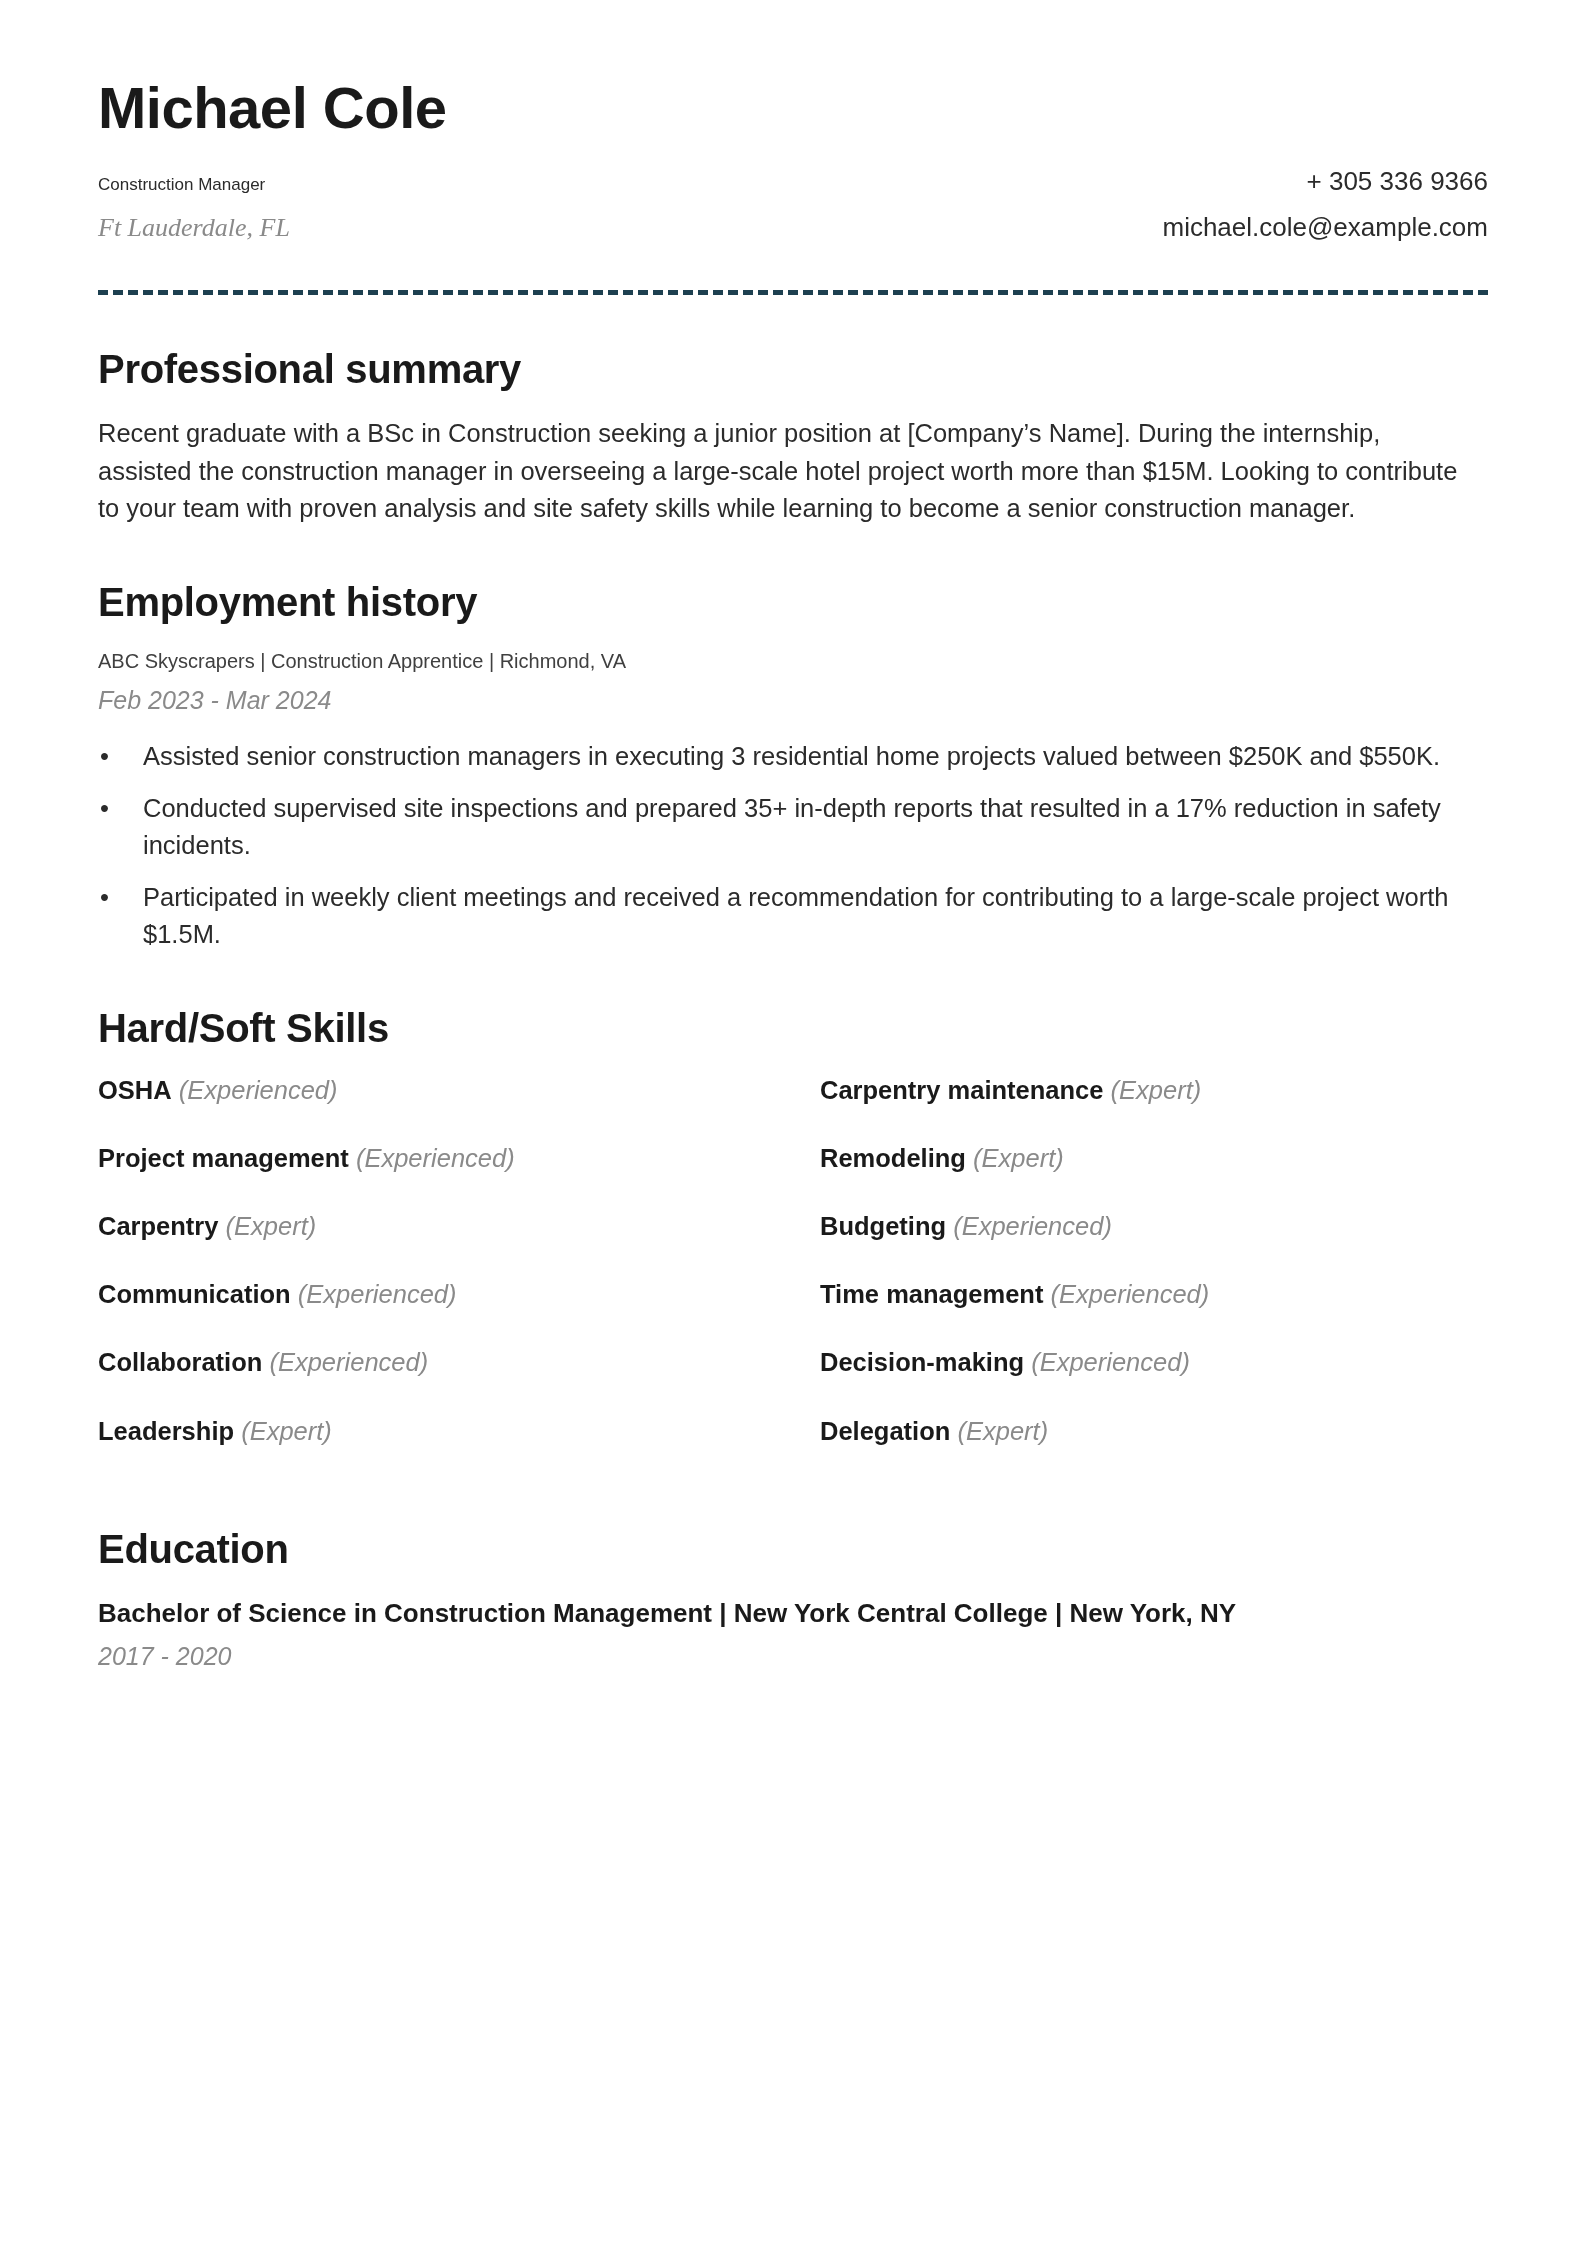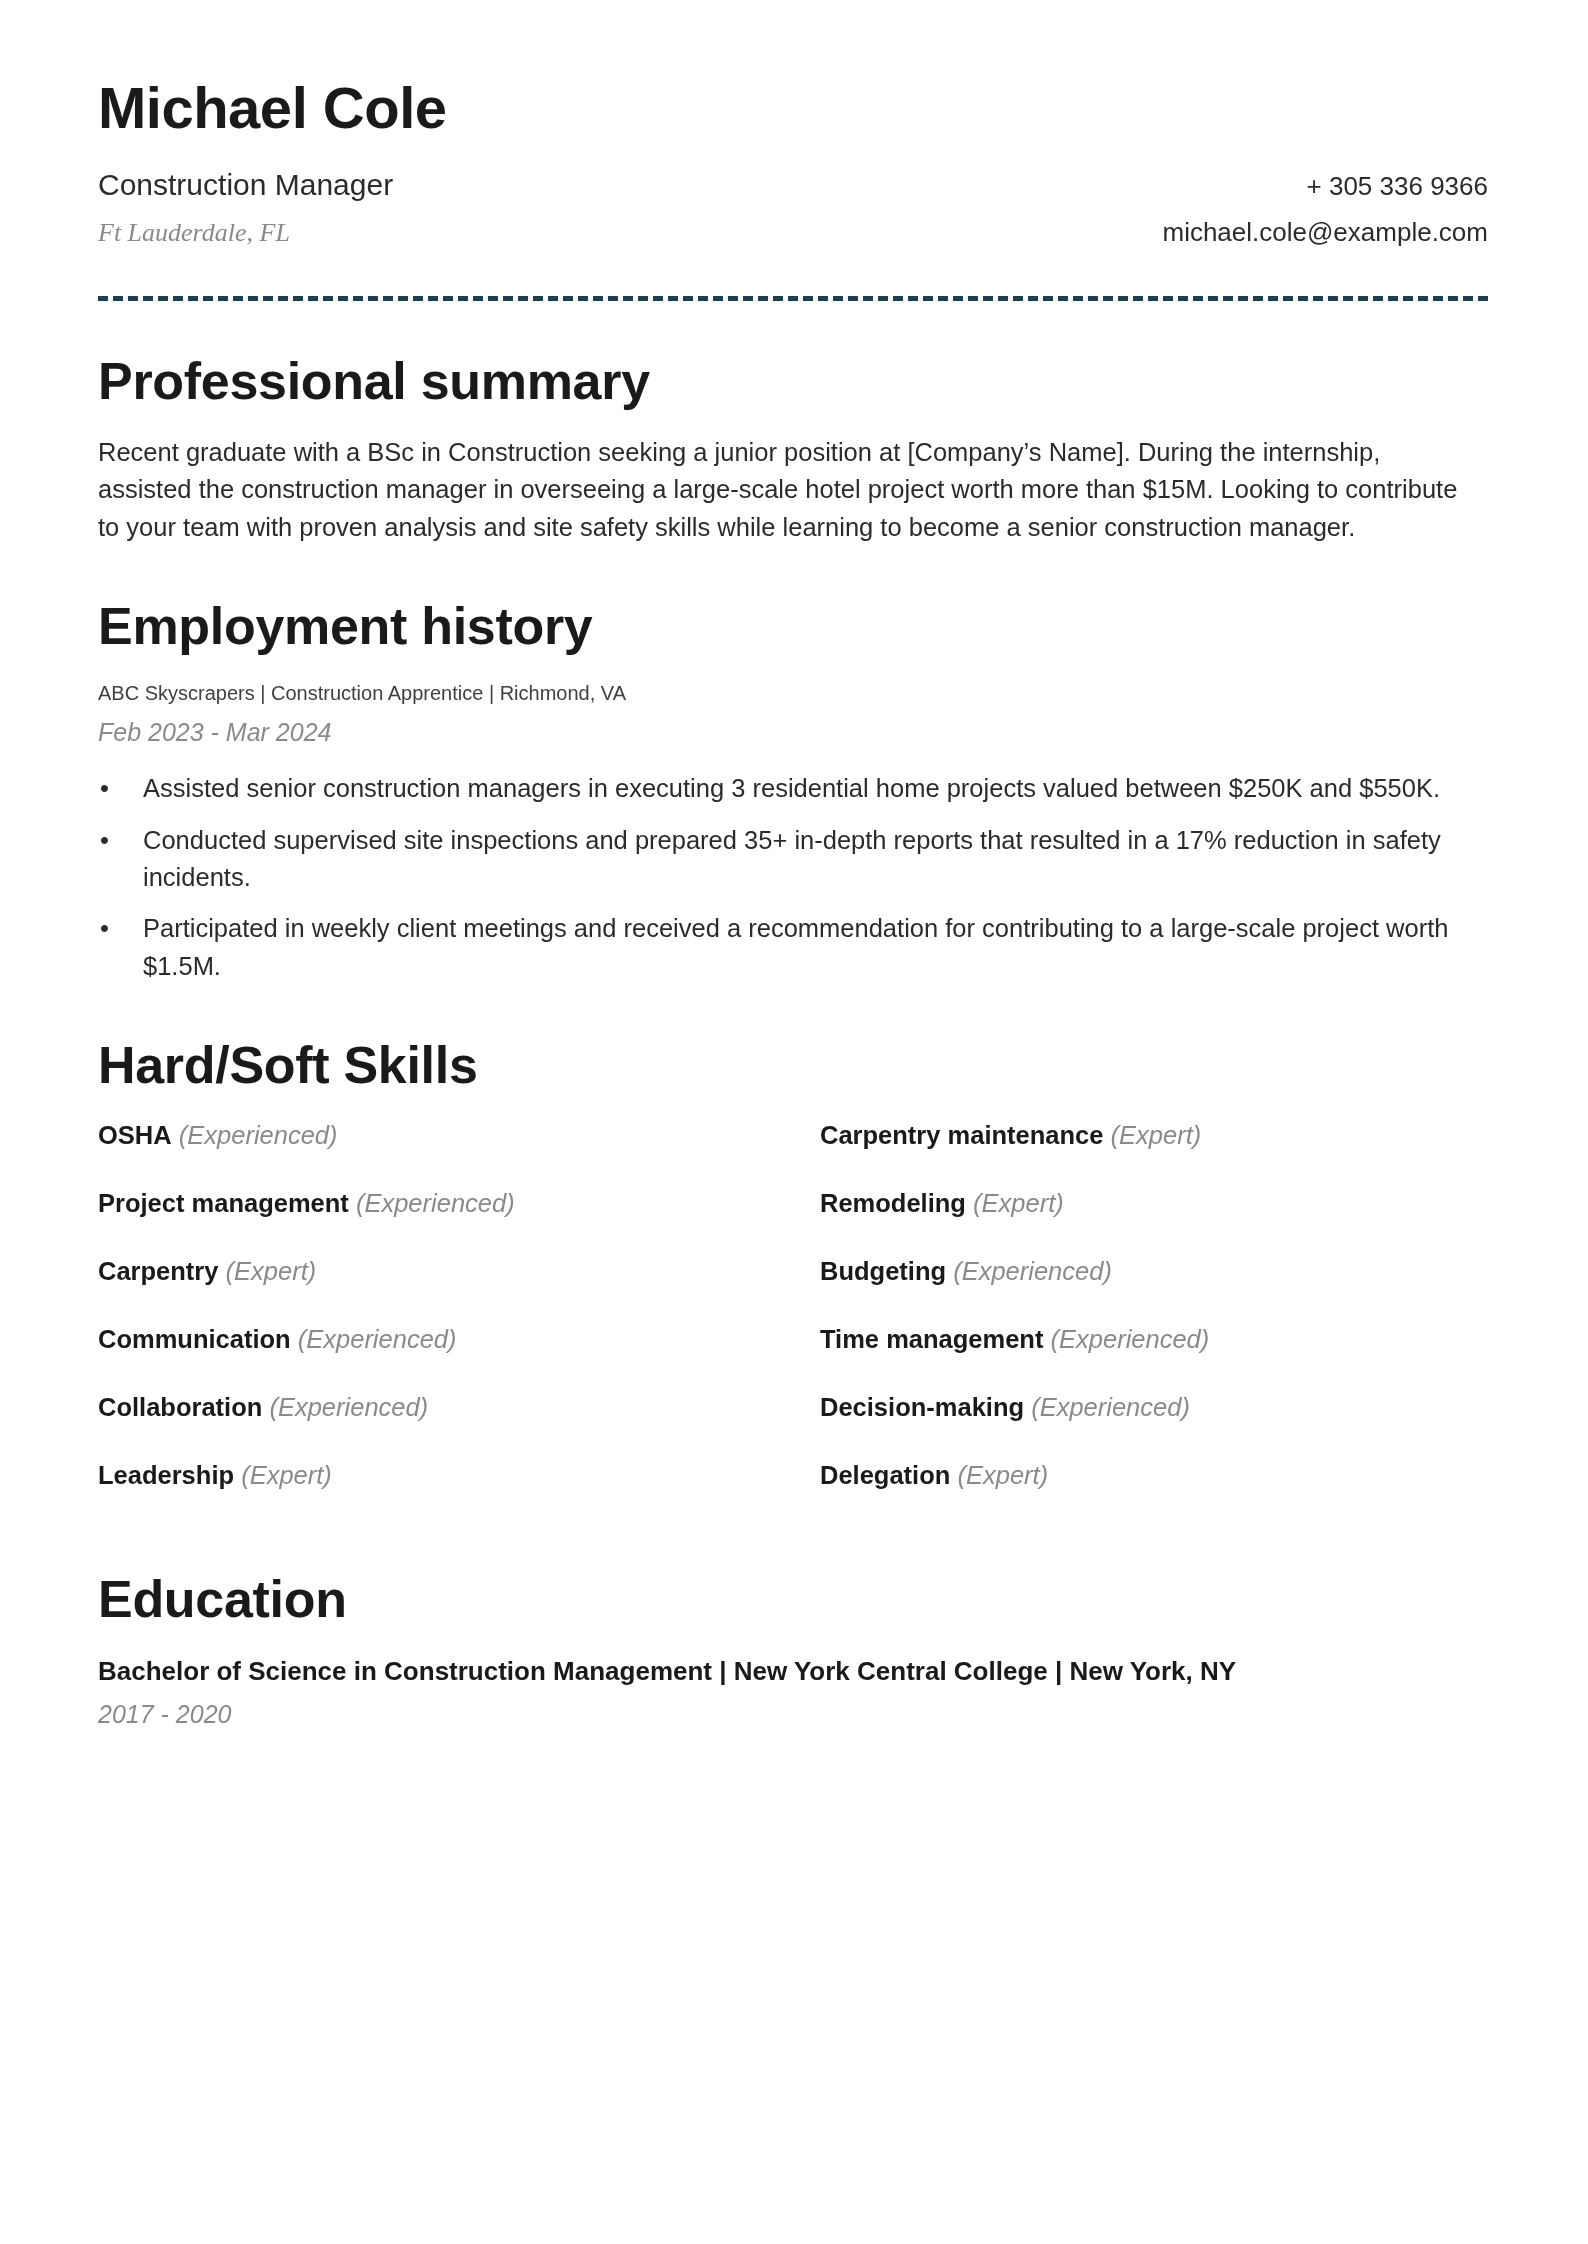--- a/index.html
+++ b/index.html
@@ -38,21 +38,21 @@
   }
 
   .contact-row {
     display: flex;
     justify-content: space-between;
     align-items: baseline;
     margin-bottom: 12px;
   }
 
   .job-title {
-    font-size: 30px;
+    font-size: 17px;
     color: #2b2b2b;
     line-height: 1.3;
   }
 
   .phone {
     font-size: 26px;
     color: #2b2b2b;
     line-height: 1.3;
     text-align: right;
   }
@@ -80,21 +80,21 @@
     border-top: 5px dashed #1d4050;
   }
 
   
   .section {
     margin-top: 52px;
   }
   .section.tight { margin-top: 44px; }
 
   .section-heading {
-    font-size: 52px;
+    font-size: 40px;
     font-weight: bold;
     color: #1a1a1a;
     letter-spacing: -0.3px;
     margin: 0 0 24px 0;
     line-height: 1.1;
   }
 
   .body-text {
     font-size: 25.5px;
     line-height: 1.47;

